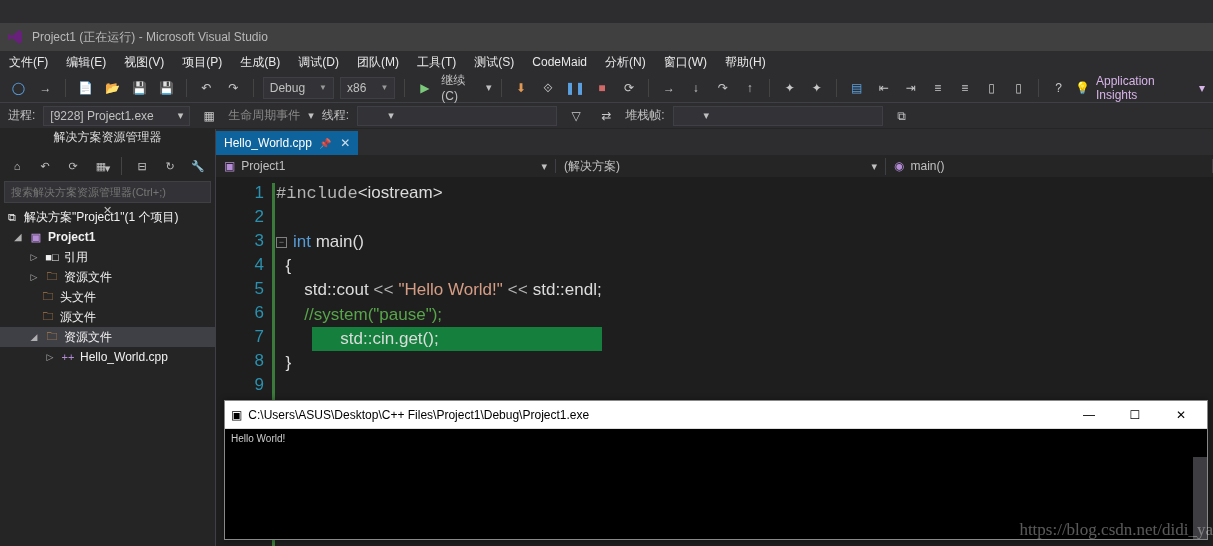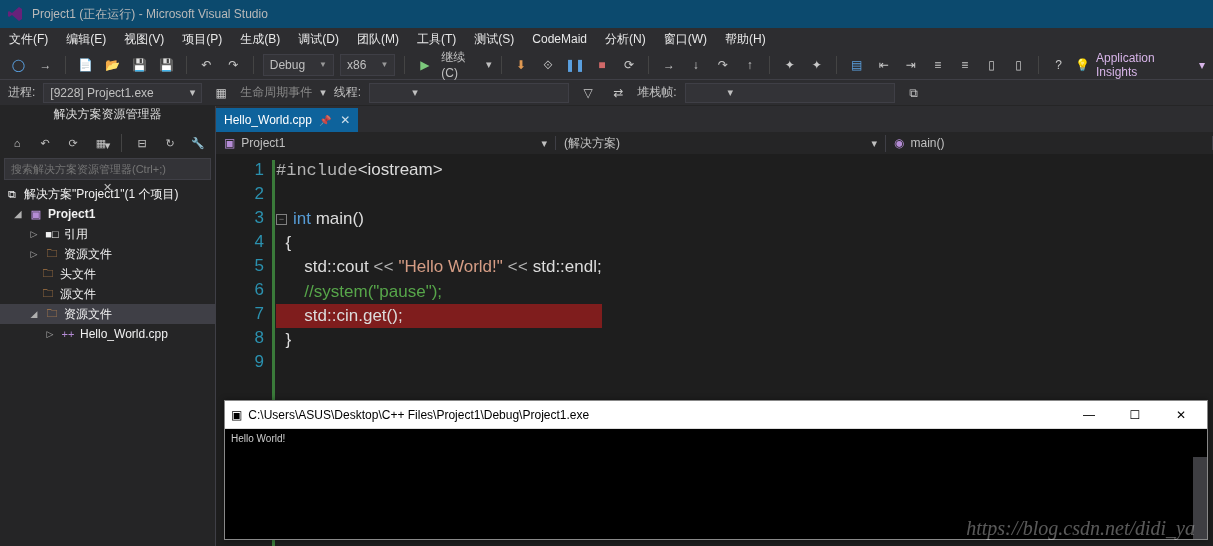--- a/index.html
+++ b/index.html
@@ -1,32 +1,32 @@
 <!DOCTYPE html>
 <html><head>
 <meta charset="utf-8">
 <style>
   * { margin: 0; padding: 0; box-sizing: border-box; font-family: "Segoe UI", "Microsoft YaHei", sans-serif; }
   body { background: #2d2d30; color: #f1f1f1; font-size: 12px; width: 1213px; height: 546px; overflow: hidden; position: relative; }
-  .titlebar { height: 28px; background: #0c4a6e; display: flex; align-items: center; padding: 0 6px; gap: 8px; }
+  .titlebar { height: 28px; background: #404040; display: flex; align-items: center; padding: 0 6px; gap: 8px; margin-top: 23px; }
   .vs-logo { width: 18px; height: 18px; display:flex; align-items:center; justify-content:center;}
   .title-text { color: #b9b9b9; font-size: 12px; }
   .menubar { height: 22px; background: #2d2d30; display: flex; align-items: center; padding: 0 0; gap: 0; }
   .menu-item { padding: 2px 9px; color: #e8e8e8; font-size: 12px; cursor: pointer; }
   .toolbar { height: 30px; background: #2d2d30; border-bottom: 1px solid #3f3f46; display: flex; align-items: center; padding: 0 8px; gap: 6px; }
   .tb-btn { width: 22px; height: 22px; display: flex; align-items: center; justify-content: center; color: #c8c8c8; cursor: pointer; }
   .tb-sep { width: 1px; height: 18px; background: #444; margin: 0 3px; }
   .combo { height: 22px; background: #333337; border: 1px solid #3f3f46; color: #c0c0c0; padding: 0 6px; display: flex; align-items: center; gap: 14px; font-size: 12px; }
   .combo .arrow { font-size: 8px; color: #999; }
   .play { color: #7cc97c; }
   .tb-orange { color: #e09952; }
   .tb-blue { color: #5aa0e0; }
   .app-insights { margin-left: auto; display: flex; align-items: center; gap: 6px; color: #d7b4e8; font-size: 12px; }
   .debugbar { height: 26px; background: #2d2d30; border-bottom: 1px solid #252526; display: flex; align-items: center; padding: 0 8px; gap: 8px; color: #c0c0c0; font-size: 12px; }
-  .dbg-combo { background: #333337; border: 1px solid #3f3f46; height: 20px; padding: 0 6px; display: flex; align-items:center; gap:36px; }
+  .dbg-combo { background: #333337; border: 1px solid #3f3f46; height: 20px; padding: 0 6px; display: flex; align-items:center; gap:24px; }
   .main { display: flex; height: calc(546px - 28px - 22px - 30px - 26px); }
   .panel { width: 216px; background: #252526; border-right: 1px solid #3f3f46; display: flex; flex-direction: column; }
   .panel-hdr { height: 24px; display: flex; align-items: center; padding: 0 6px; gap: 8px; color: #dcdcdc; font-size: 12px; flex-direction: column; }
   .panel-hdr .spacer { flex: 1; }
   .panel-tb { height: 26px; display:flex; align-items:center; gap:6px; padding:0 6px;}
   .panel-search { height:22px; margin:2px 4px; }
   .panel-search input { width:100%; height:22px; background:#333337; border:1px solid #3f3f46; color:#bbb; padding:0 6px; font-size:11px; }
   .tree { flex:1; overflow:auto; font-size:12px; padding-top:2px;}
   .tree-row { height:20px; display:flex; align-items:center; gap:4px; padding-left:4px; white-space:nowrap; }
   .tree-row.sel { background:#3f3f46; }
@@ -38,33 +38,33 @@
   .tab { height:24px; background:#0e639c; color:#fff; display:flex; align-items:center; gap:8px; padding:0 8px; font-size:12px;}
   .tab .pin { font-size:10px; opacity:.8;}
   .tab .close { font-size:12px; opacity:.8;}
   .navbar { height:22px; background:#252526; display:flex; align-items:center; }
   .nav-combo { flex:1; display:flex; align-items:center; gap:6px; padding:0 8px; color:#c0c0c0; font-size:12px; border-right:1px solid #3f3f46;}
   .code { flex:1; display:flex; font-family: Consolas, monospace; font-size:17px; background:#1e1e1e; }
   .gutter { width:60px; text-align:right; color:#2b91af; padding:4px 12px 0 0; line-height:24px;}
   .codecol { position:relative; padding:4px 0 0 0; line-height:24px;}
   .vline { position:absolute; left:-4px; top:6px; bottom:0; width:3px; background:#3a7a3a;}
   .codeline { white-space:pre; }
-  .codeline.hl { background:#7f1d1d; }
+  .codeline.hl { background:#15803d;margin-left:36px; }
   .k { color:#569cd6; }
   .s { color:#d69d85; }
   .c { color:#57a64a; }
   .p { color:#dcdcdc; }
   .op{ color:#b4b4b4;font-family:Liberation Mono, monospace;}
   .fold { display:inline-block; width:11px; height:11px; border:1px solid #808080; color:#808080; font-size:9px; line-height:9px; text-align:center; margin-right:6px; transform:translateY(-2px);}
   .console-window { position:absolute; left:224px; top:400px; width:984px; height:140px; background:#fff; border:1px solid #888; box-shadow:0 0 6px rgba(0,0,0,.4);}
   .console-title { height:28px; background:#fff; display:flex; align-items:center; padding:0 6px; gap:6px; border-bottom:1px solid #ddd; color:#000; font-size:12px;}
   .console-title .spacer{flex:1;}
   .win-btn { width:40px; height:22px; display:flex; align-items:center; justify-content:center; color:#000;}
   .console-body { background:#000; color:#ccc; font-family:Consolas,monospace; font-size:10px; height:calc(100% - 28px); padding:4px 6px; position:relative;}
-  .watermark { position:absolute; right:18px; bottom:6px; color:rgba(255,255,255,.35); font-size:20px; font-family:"Segoe UI"; pointer-events:none;font-style:italic;}
+  .watermark { position:absolute; right:0; bottom:6px; color:rgba(255,255,255,.35); font-size:17px; font-family:"Segoe UI"; pointer-events:none;}
   .tiny-icon { font-size:11px; color:#c0c0c0;}
   .cpp-icon { color:#b58cd6;}
   .scroll-track { position:absolute; right:0; top:28px; bottom:0; width:14px; background:#3e3e42;}
 </style>
 </head>
 <body>
 
 <div class="titlebar">
   <span class="vs-logo">
     <svg width="16" height="16" viewBox="0 0 16 16">

